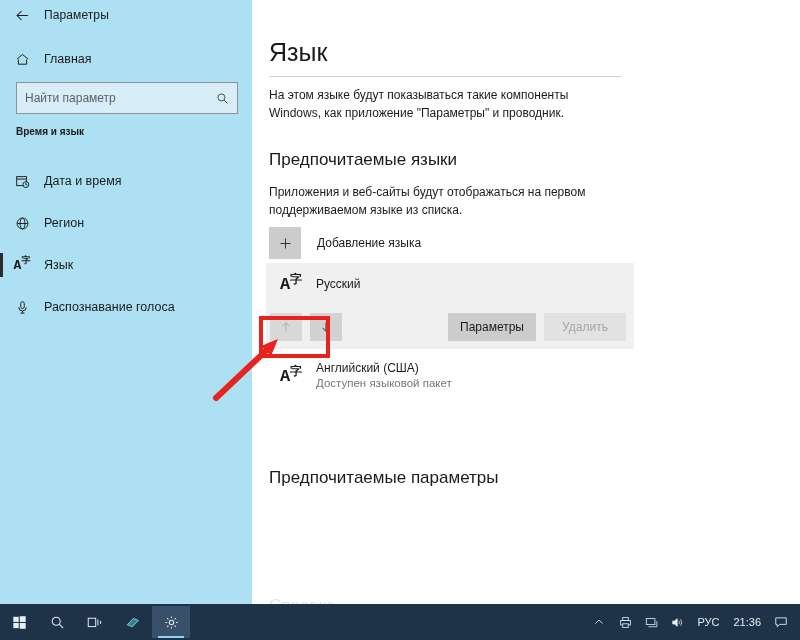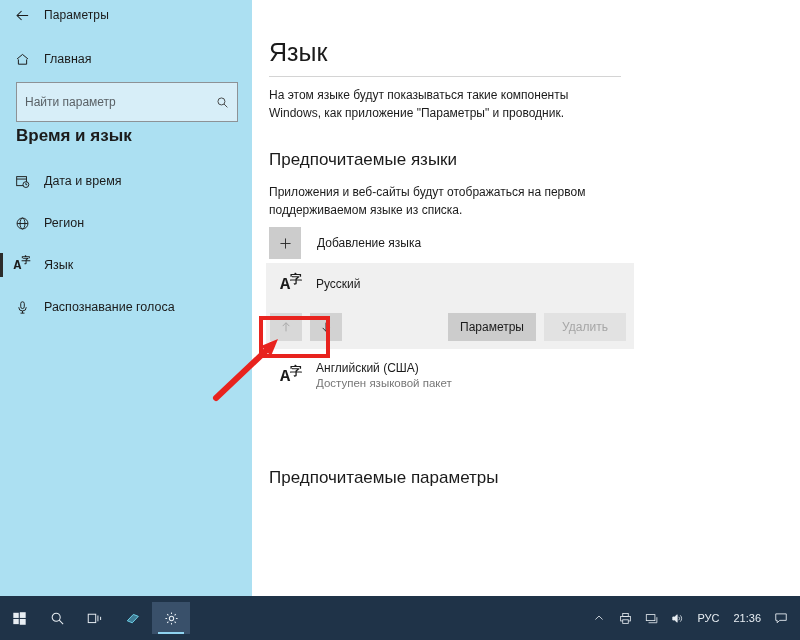--- a/index.html
+++ b/index.html
@@ -42,38 +42,38 @@
     display: flex; align-items: center;
   }
   .home-icon {
     width: 44px; display: flex; align-items: center; justify-content: center;
     color: #1b1b1b;
   }
   .home-label { font-size: 12.5px; color: #1b1b1b; }
 
   .search-wrap {
     position: absolute; left: 16px; top: 82px;
-    width: 222px; height: 40px;
+    width: 222px; height: 32px;
     background: #d7eef8;
     border: 1px solid #8d9296;
     display: flex; align-items: center;
   }
   .search-input {
     flex: 1;
     border: none; outline: none; background: transparent;
     font-family: "Liberation Sans", sans-serif;
     font-size: 12px; color: #3a3a3a;
     padding: 0 6px 0 8px;
   }
   .search-input::placeholder { color: #5a6166; }
   .search-icon { padding-right: 8px; color: #3a3a3a; display:flex; }
 
   .group-title {
     position: absolute; left: 16px; top: 126px;
-    font-size: 17px; font-weight: bold; color: #1b1b1b;
+    font-size: 10px; font-weight: bold; color: #1b1b1b;
   }
 
   .nav { position: absolute; left: 0; top: 160px; width: 252px; }
   .nav-item {
     position: relative;
     height: 42px;
     display: flex; align-items: center;
   }
   .nav-item .sel-bar {
     position: absolute; left: 0; top: 9px;
@@ -218,21 +218,21 @@
     font-size: 17px; color: #1b1b1b;
     opacity: .12;
   }
 
   
   .anno { position: absolute; left: 0; top: 0; width: 800px; height: 640px; pointer-events: none; }
 
   
   .taskbar {
     position: absolute; left: 0; bottom: 0;
-    width: 800px; height: 44px;
+    width: 800px; height: 36px;
     background: #1f3348;
     display: flex; align-items: center; margin-top: 21px;
   }
   .tb-left { display: flex; align-items: center; height: 32px; }
   .tb-btn {
     width: 38px; height: 32px;
     display: flex; align-items: center; justify-content: center;
     color: #e8eef3;
     position: relative;
   }

